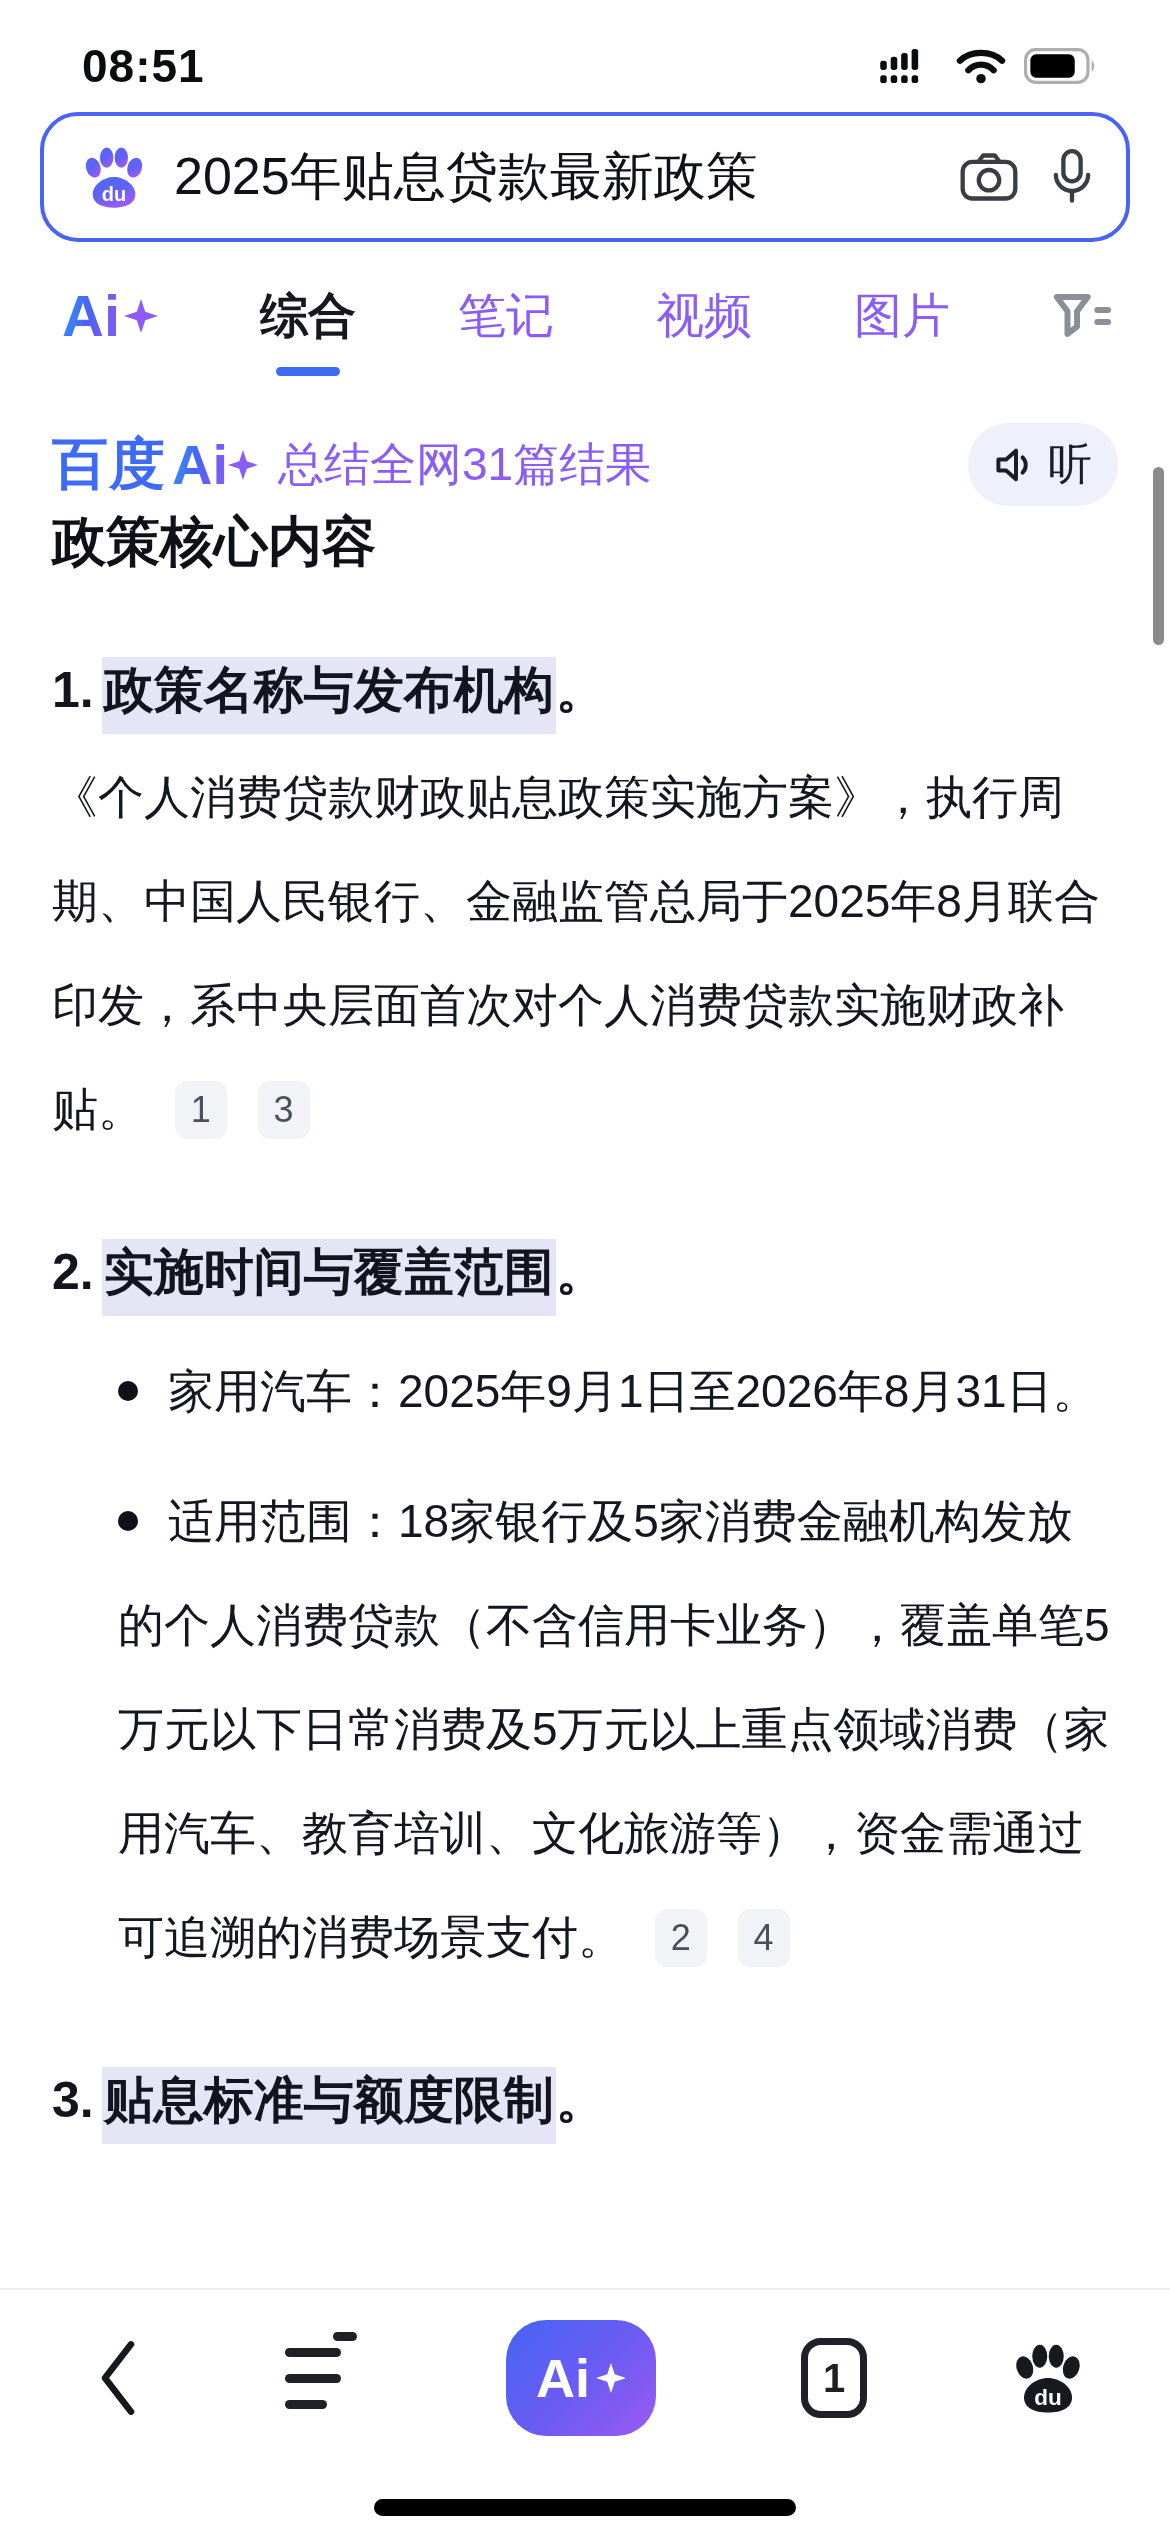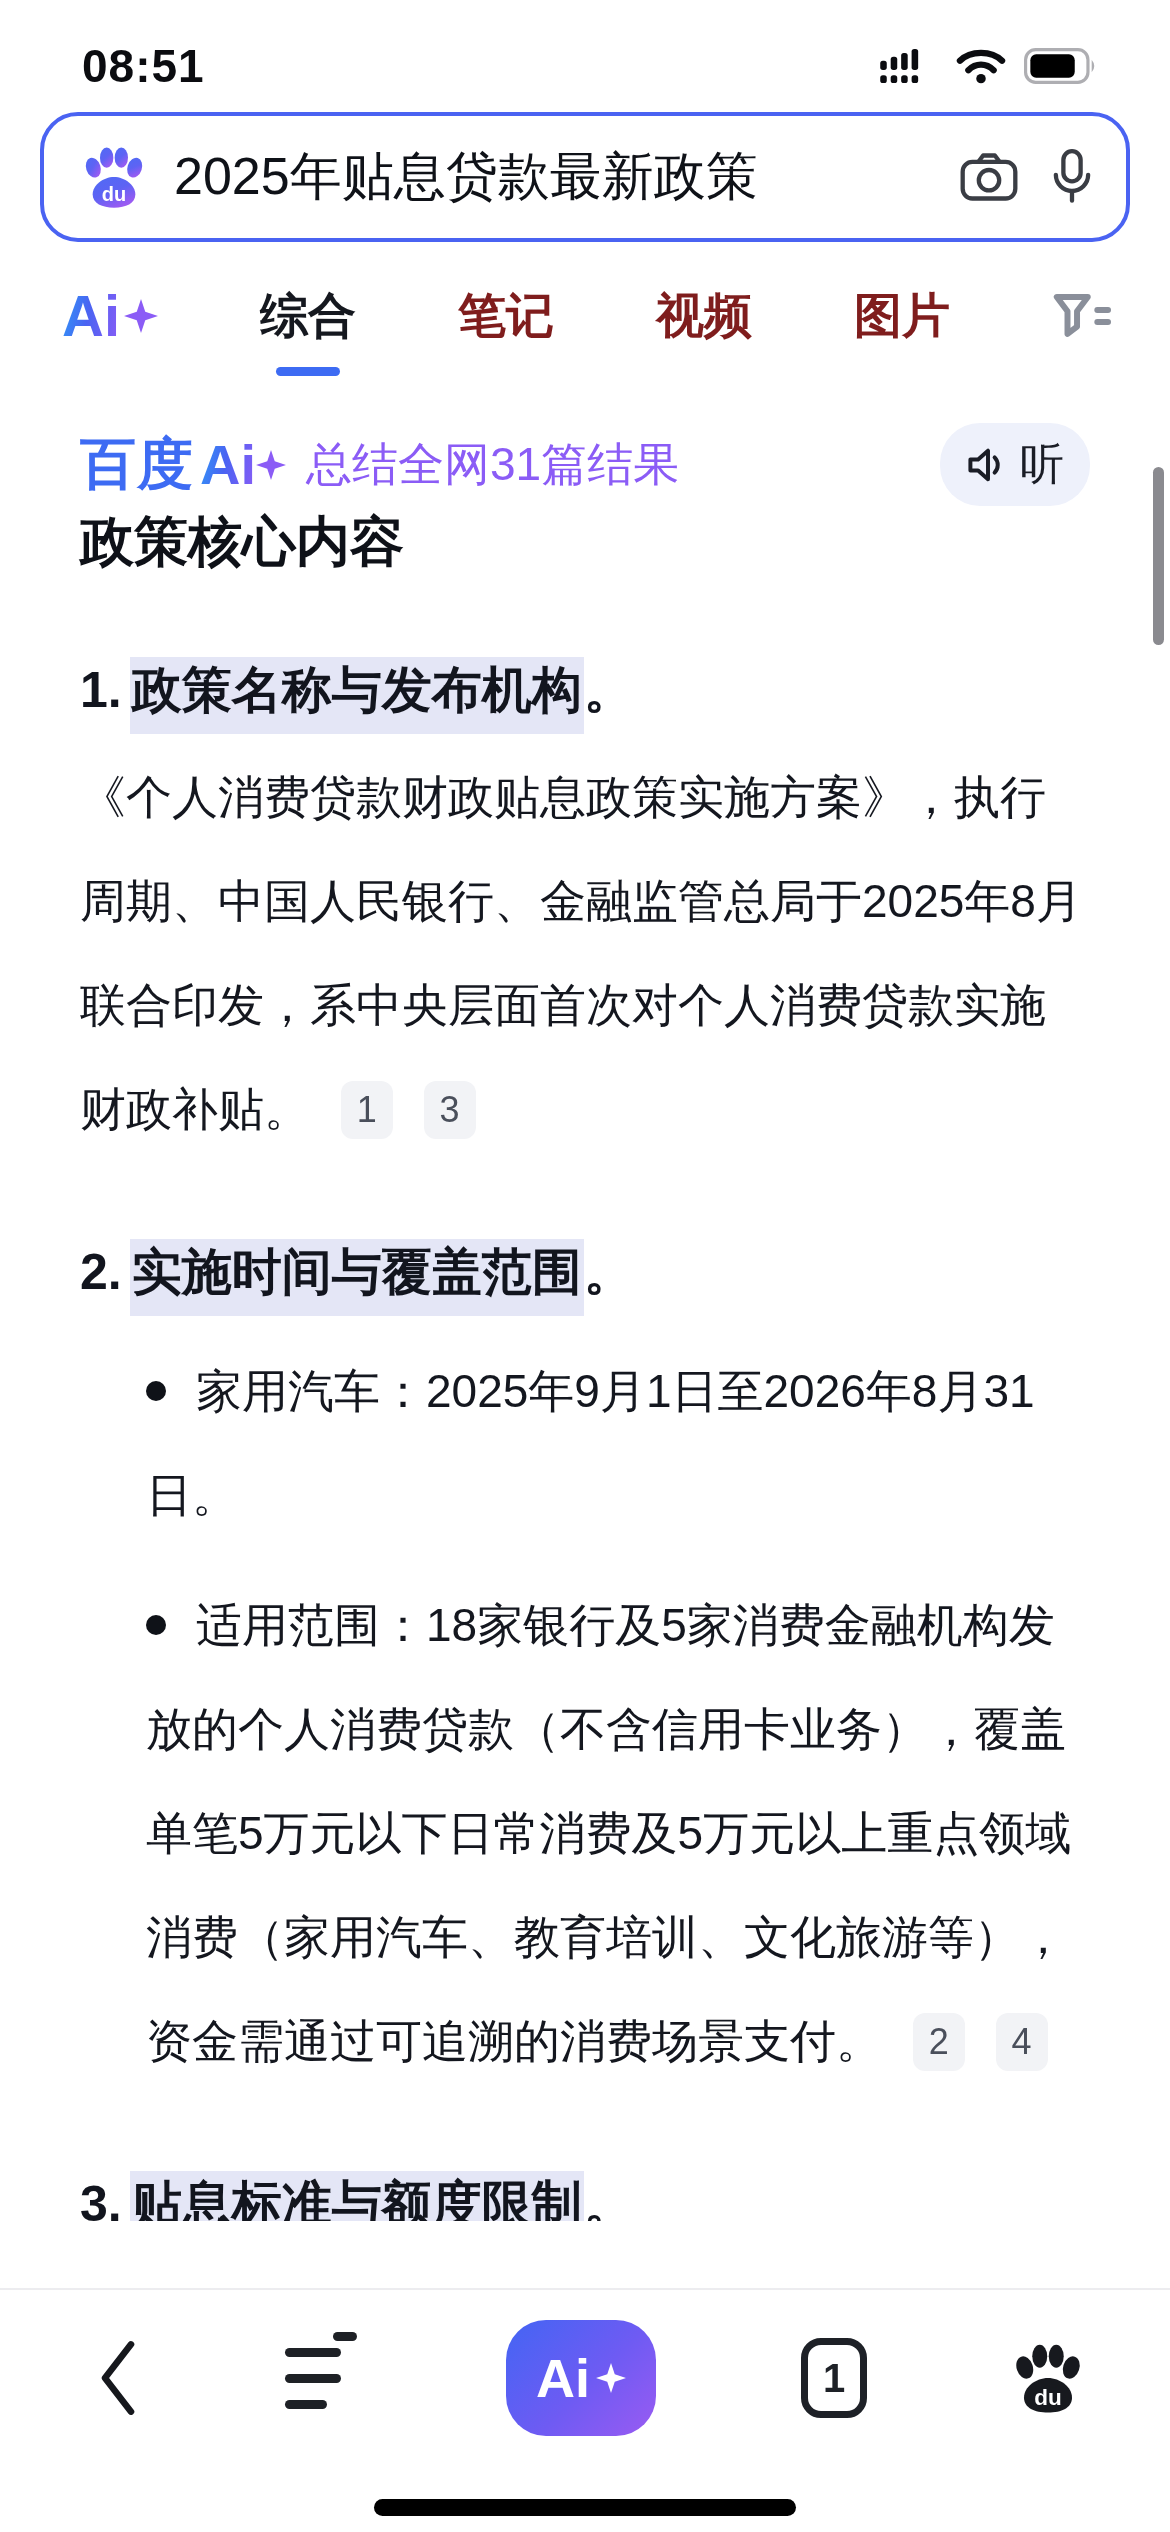--- a/index.html
+++ b/index.html
@@ -28,28 +28,28 @@
   
   .tabs{
     display:flex; align-items:center; justify-content:space-between;
     padding:40px 56px 34px 62px;
   }
   .ai-logo{ font-size:58px; font-weight:800; display:flex; align-items:center; gap:4px; }
   .grad-text{
     background:linear-gradient(100deg,#2E9BF7 0%,#4A63F2 45%,#8B5CF6 100%);
     -webkit-background-clip:text; background-clip:text; color:transparent;
   }
-  .tab{ position:relative; font-size:48px; color:#7f1d1d;font-weight:bold; }
+  .tab{ position:relative; font-size:48px; color:#8b5cf6; }
   .tab.active{ color:#15181F; font-weight:700; }
   .tab.active::after{
     content:""; position:absolute; left:50%; transform:translateX(-50%);
     bottom:-28px; width:64px; height:9px; border-radius:5px; background:#3D6BF3;
   }
   
-  .content{ padding:0 80px; height:1838px; overflow:hidden; }
+  .content{ padding:0 52px; height:1838px; overflow:hidden; }
   .summary-row{ margin-top:40px; display:flex; align-items:center; }
   .brand{ font-size:56px; font-weight:800; color:#3D6BF3; letter-spacing:1px; }
   .brand-ai{ font-size:56px; font-weight:800; display:flex; align-items:center; margin-left:6px; }
   .summary-headline{ font-size:46px; color:#8b5cf6; margin-left:20px; }
   .listen-btn{
     margin-left:auto; background:#EEF1FB; border-radius:40px;
     display:flex; align-items:center; gap:10px; padding:12px 26px;
     font-size:44px; color:#1A1D26;
   }
   .page-title{ font-size:54px; font-weight:800; color:#0E1118; }

